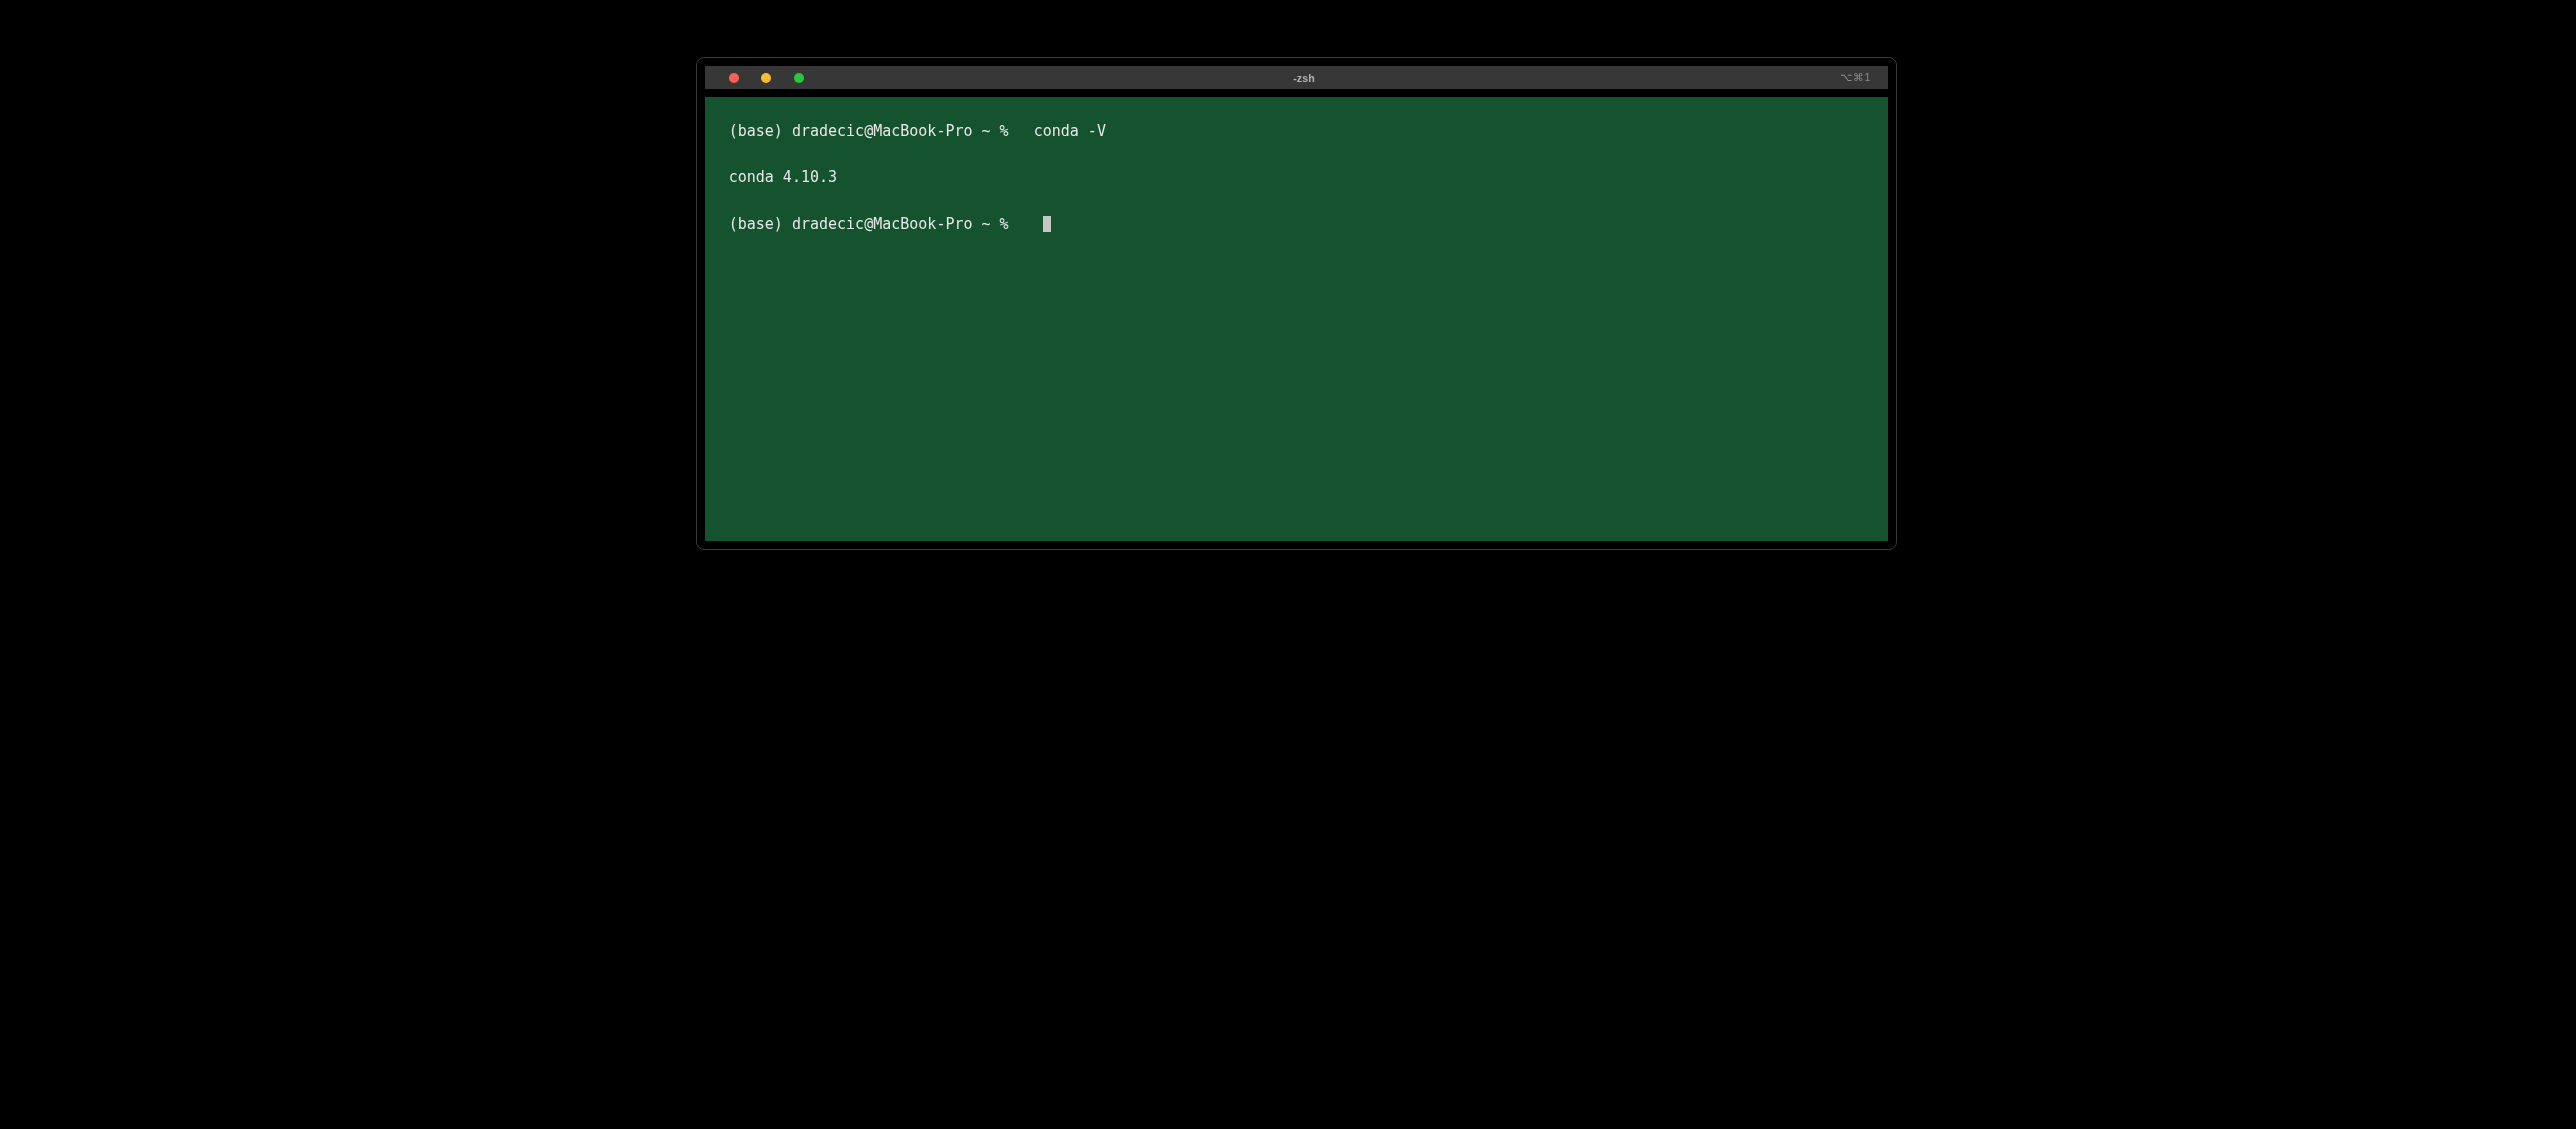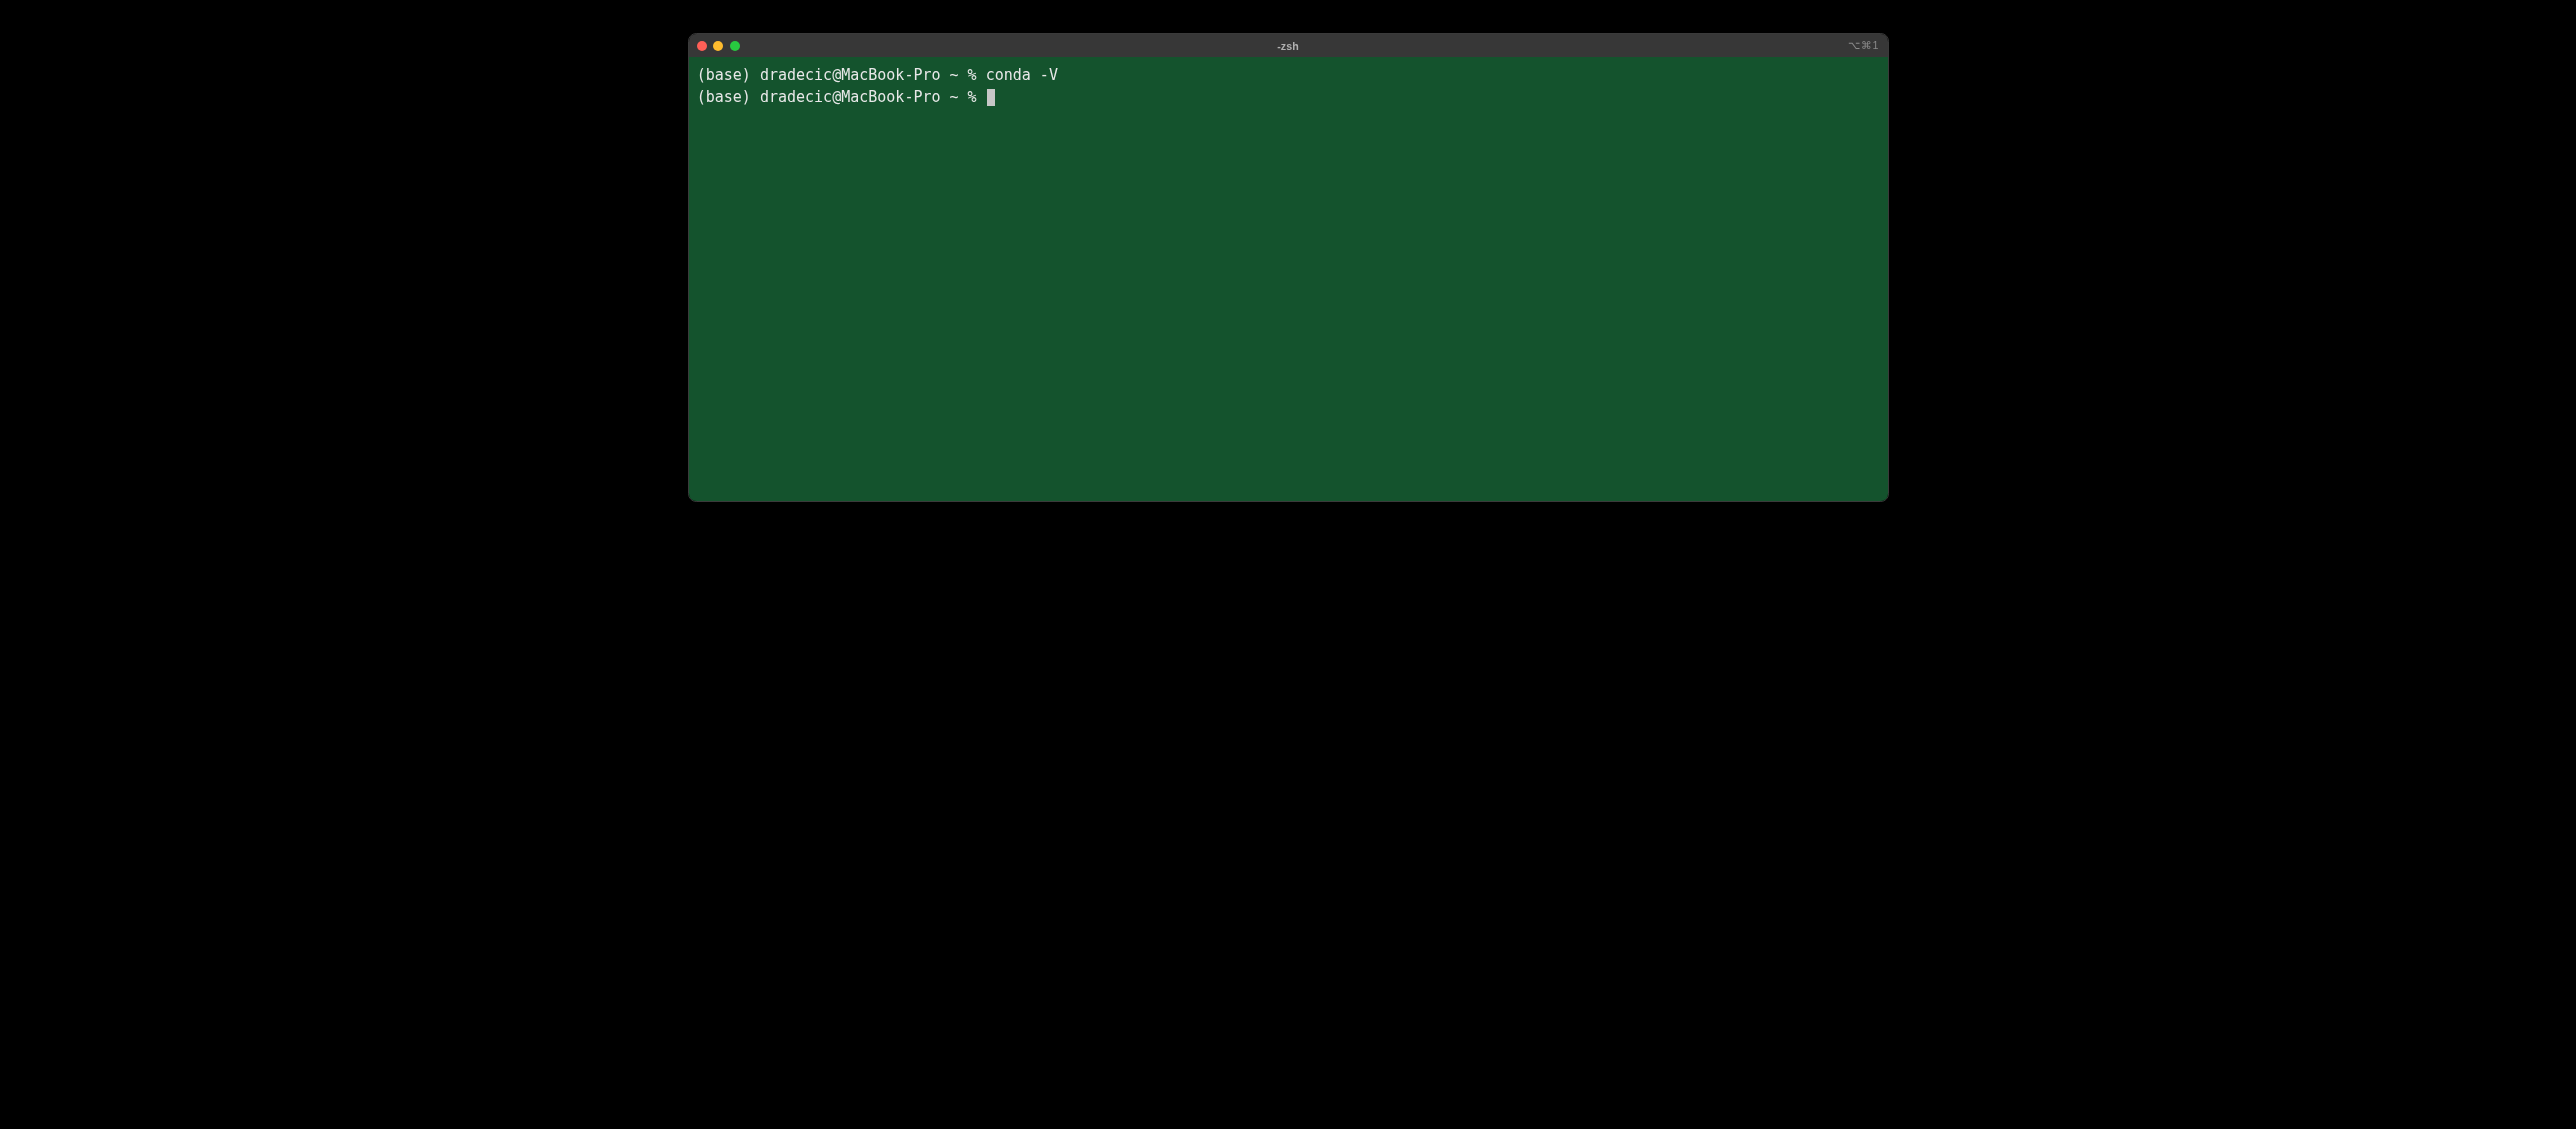--- a/index.html
+++ b/index.html
@@ -1,16 +1,16 @@
 <!DOCTYPE html>
 <html style="font-size:13px"><head>
   <meta charset="utf-8">
   <style>
     * {
-      margin: 0;
+      margin: 8px;
       padding: 0;
       box-sizing: border-box;
     }
     body {
       background: #000000;
       width: 100%;
       height: 100vh;
       display: flex;
       align-items: flex-start;
       justify-content: center;
@@ -95,17 +95,20 @@
       <div class="traffic-light green"></div>
     </div>
     <div class="window-title">-zsh</div>
     <div class="window-shortcut">⌥⌘1</div>
   </div>
   <div class="terminal-body">
     <div class="terminal-line">
       <span>(base) dradecic@MacBook-Pro ~ % </span><span>conda -V</span>
     </div>
     <div class="terminal-line">
+      <span>conda 4.10.3</span>
+    </div>
+    <div class="terminal-line">
       <span>(base) dradecic@MacBook-Pro ~ % </span><span></span><span class="cursor"></span>
     </div>
   </div>
 </div>
 
 
 </body></html>

